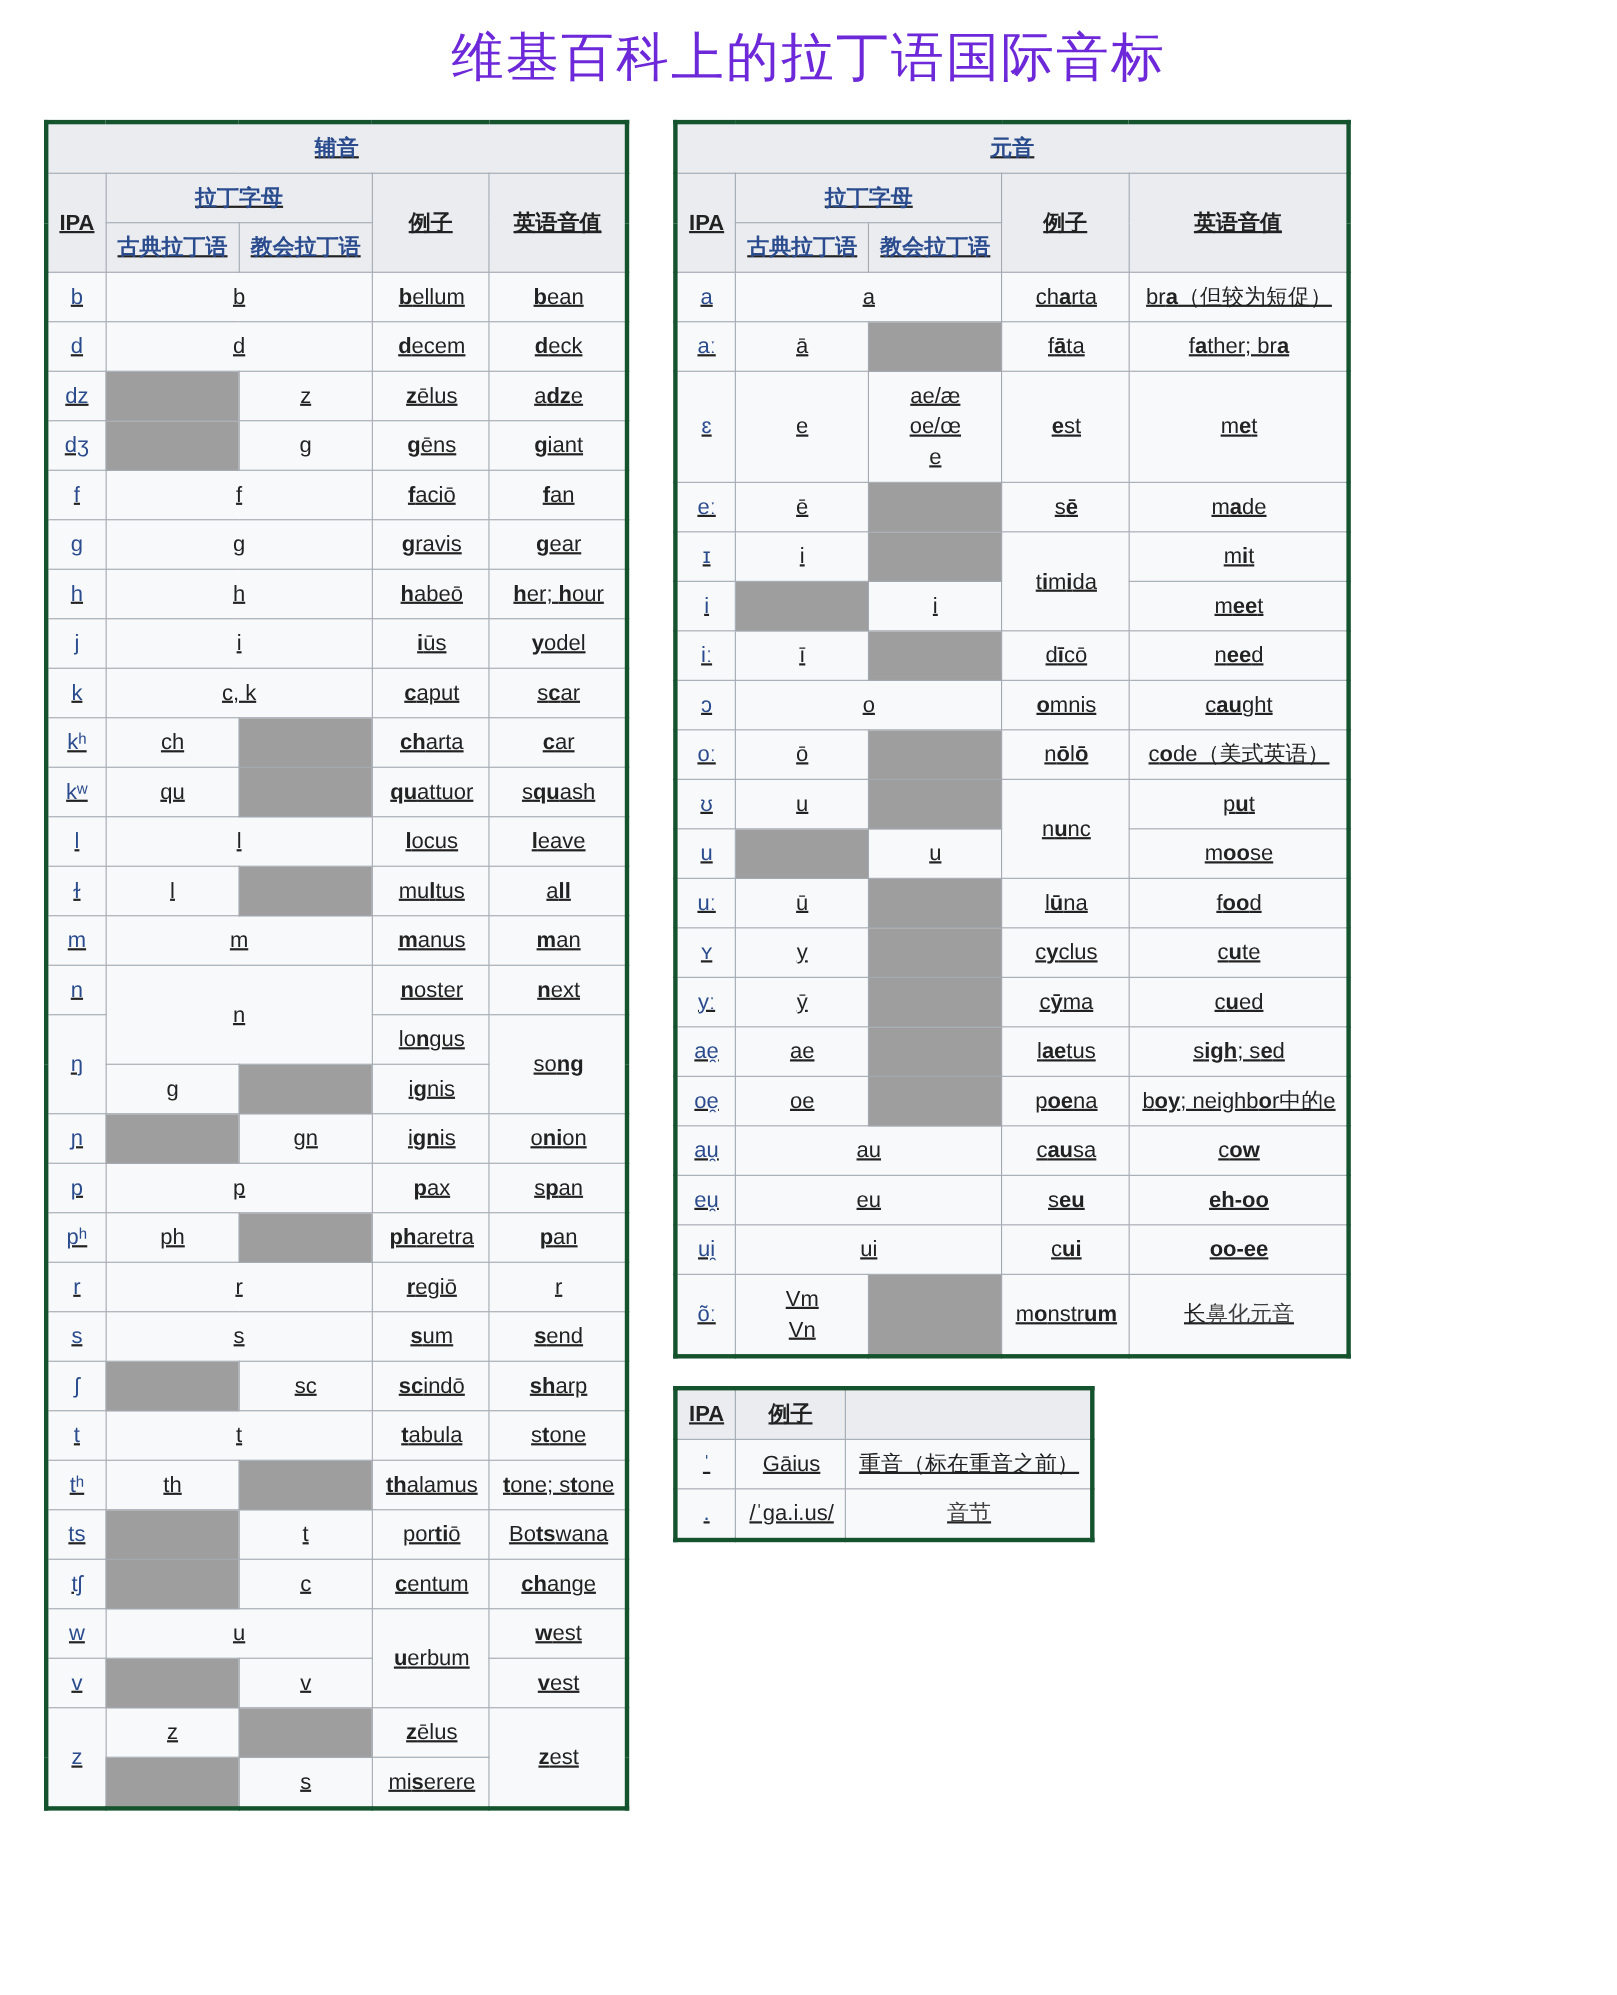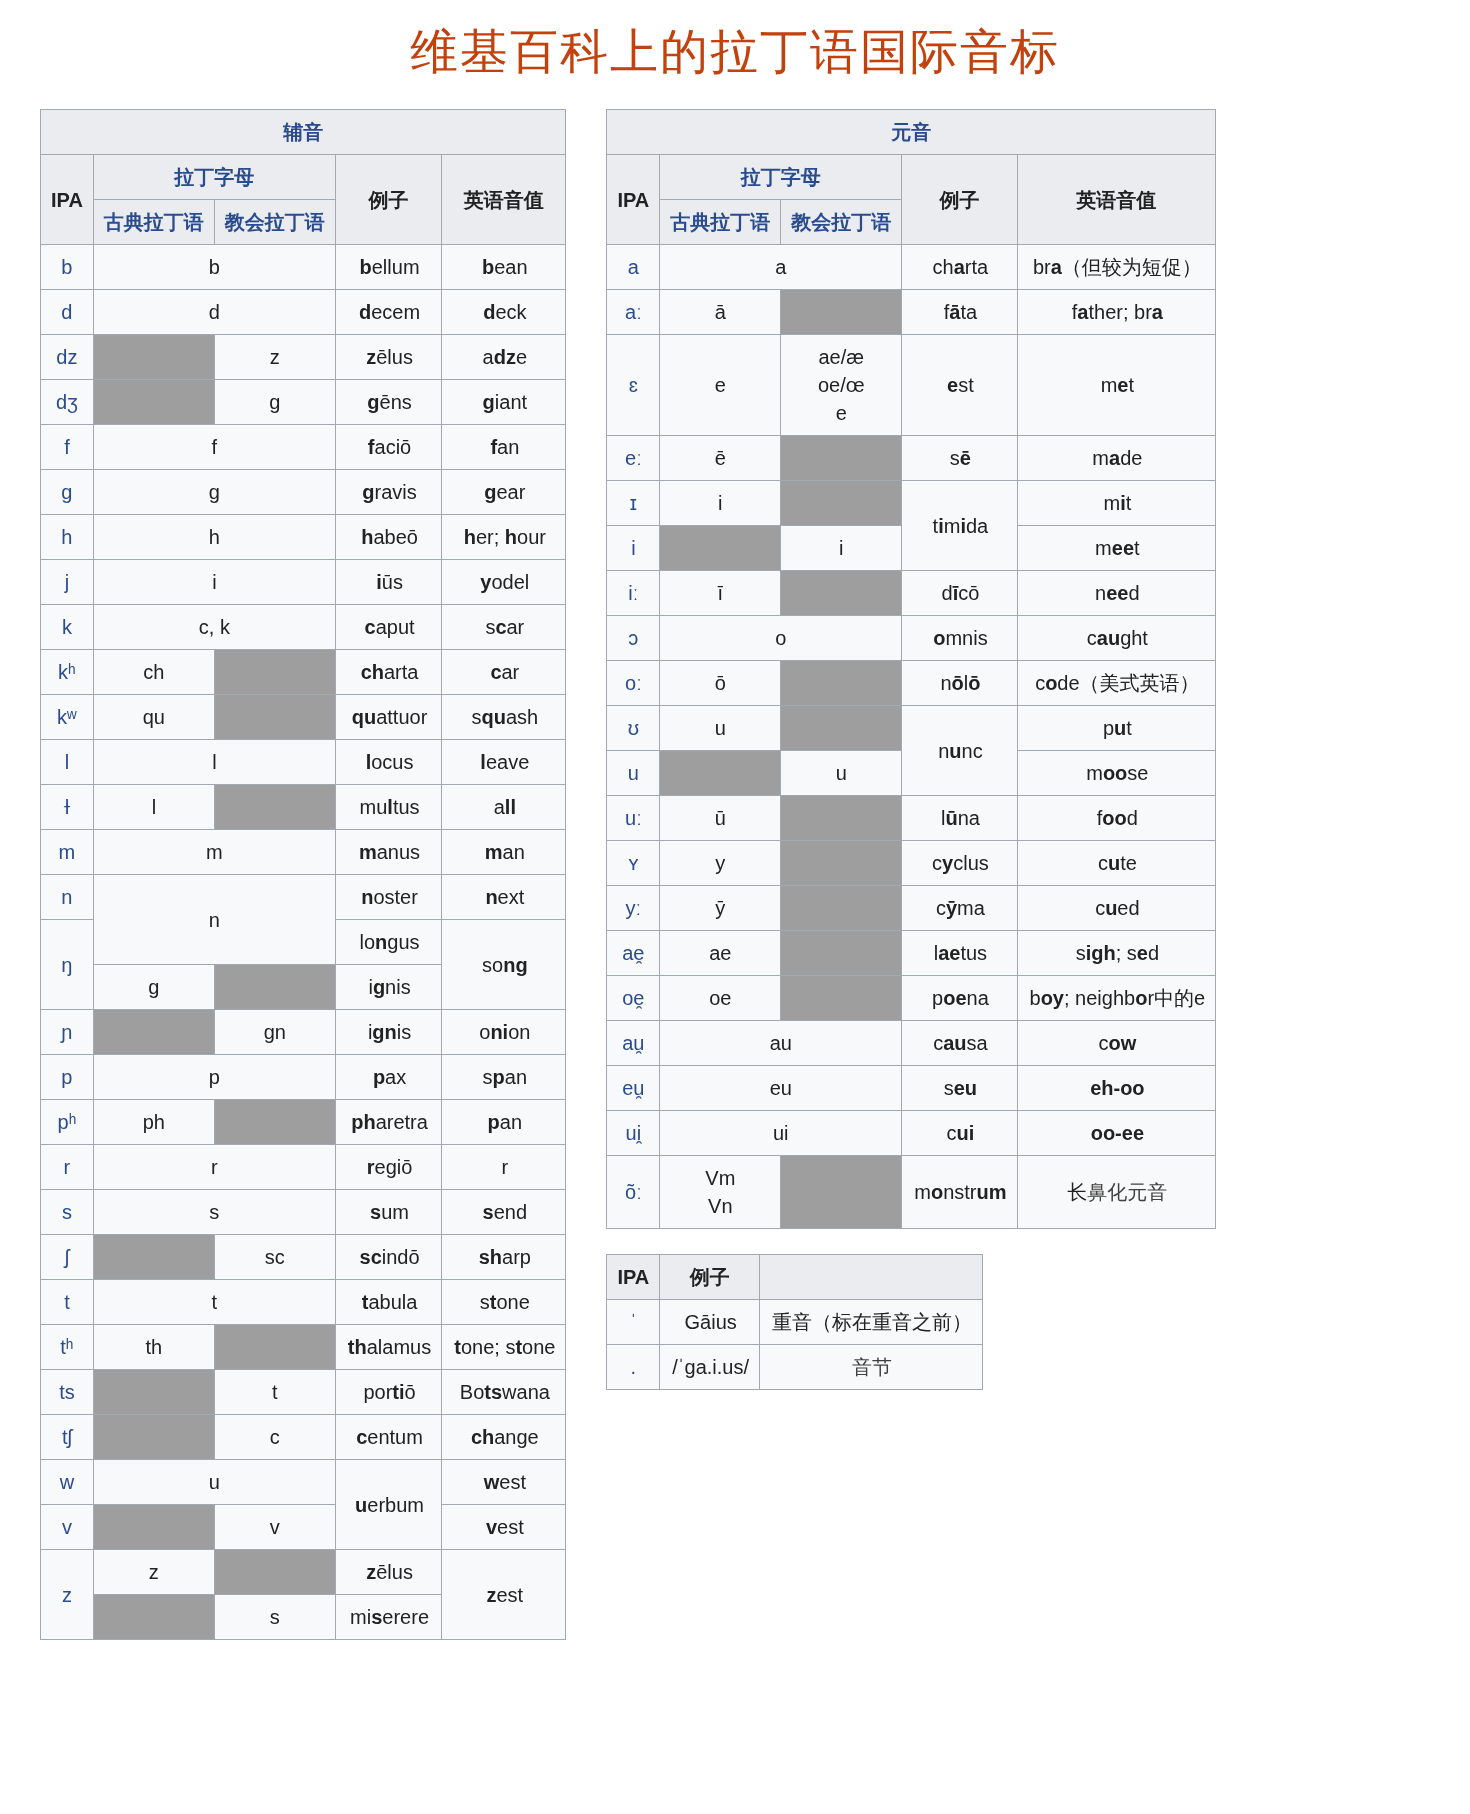--- a/index.html
+++ b/index.html
@@ -8,35 +8,36 @@
     margin: 0;
     padding: 10px 40px 40px 40px;
     color: #222;
     width: 1470px;
     box-sizing: border-box;
   }
   h1.page-title {
     font-family: "Songti SC", "SimSun", serif;
     font-weight: 400;
     font-size: 48px;
-    color: #c2410c;
+    color: #6d28d9;
     text-align: center;
     letter-spacing: 2px;
     margin: 10px 0 25px 0;
   }
   .columns {
     display: flex;
     gap: 40px;
     align-items: flex-start;
   }
   .col { flex: 0 0 auto; }
   table.wikitable {
     border-collapse: collapse;
     background: #f8f9fa;
-    border: 1px solid #14532d;
+    border: 4px solid #14532d;
+    text-decoration: underline;
   }
   table.wikitable th,
   table.wikitable td {
     border: 1px solid #a2a9b1;
     padding: 8px 10px;
     text-align: center;
     font-size: 20px;
     line-height: 1.4;
   }
   table.wikitable th {

